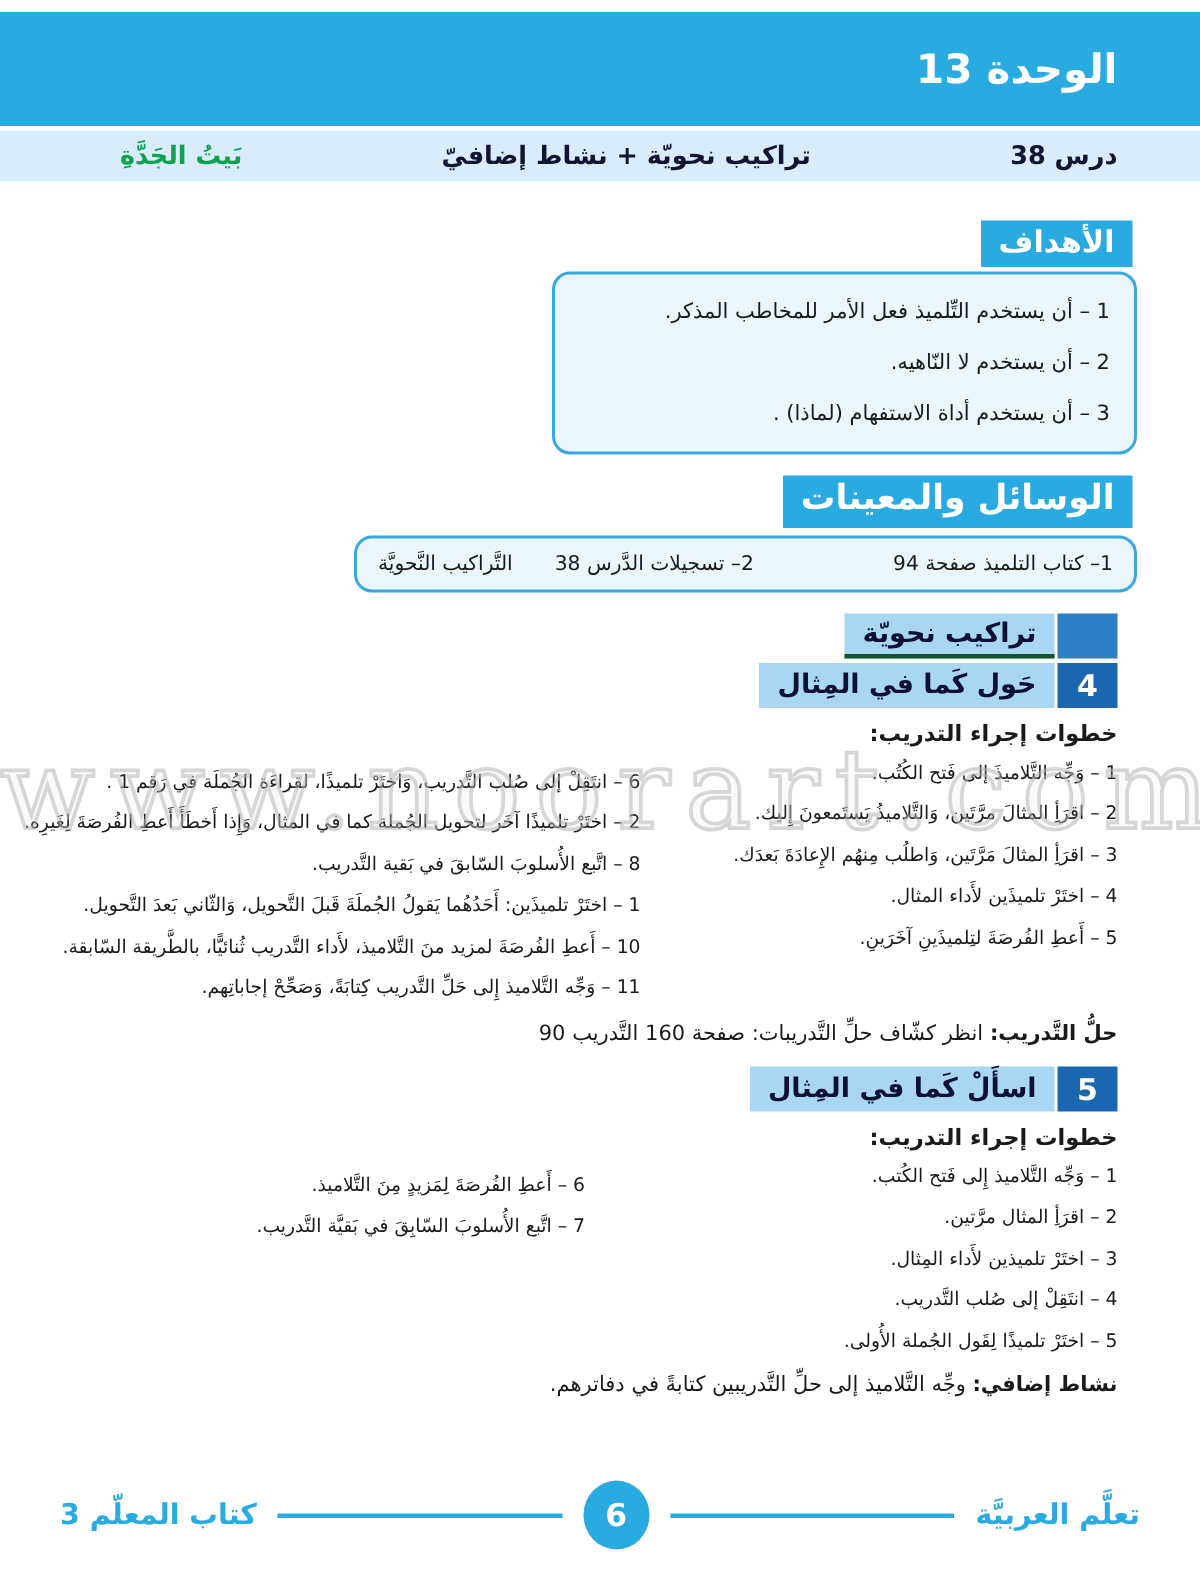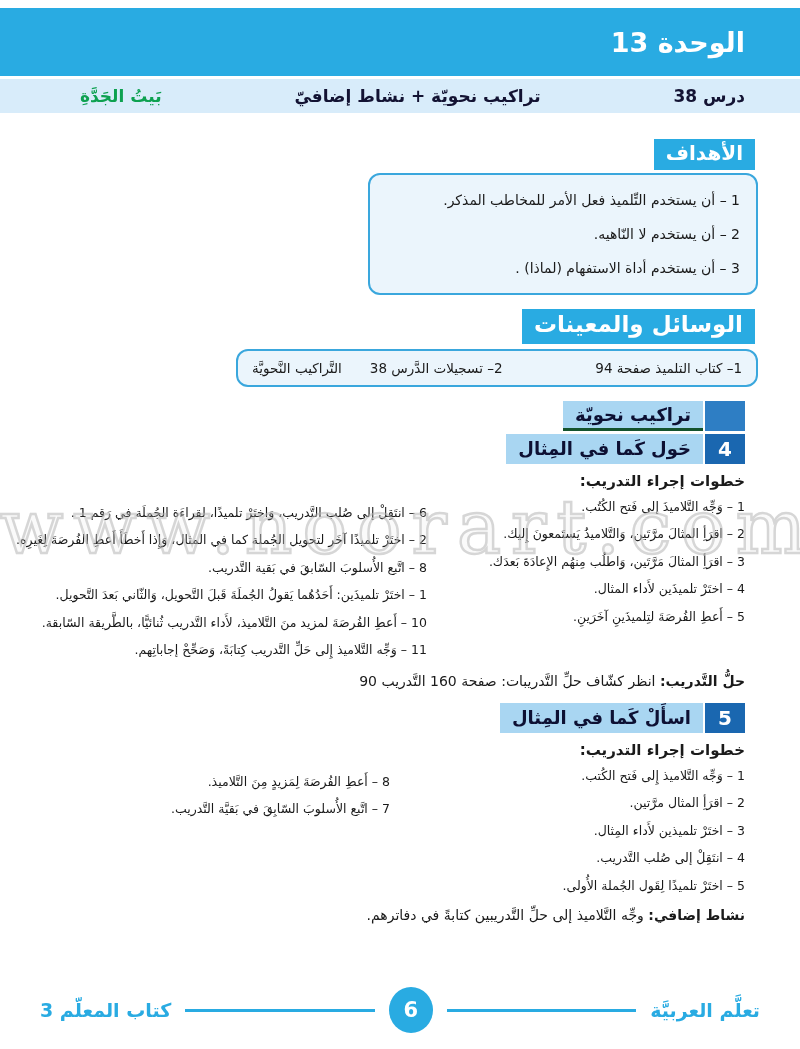--- a/index.html
+++ b/index.html
@@ -4,21 +4,21 @@
 <style>
   * { margin:0; padding:0; box-sizing:border-box; }
   html,body { background:#ffffff; }
   .page {
     position:relative; width:800px; height:1049px; margin:0 auto;
     background:#ffffff; overflow:hidden; direction:rtl;
     font-family:"DejaVu Sans", sans-serif; color:#1a1a1a;
   }
   
   .band-unit {
-    margin-top:8px; height:68px; background:#29ABE2;
+    margin-top:8px; height:76px; background:#29ABE2;
     display:flex; align-items:center; padding:0 55px;
     color:#ffffff; font-weight:bold; font-size:27px;
   }
   .band-lesson {
     margin-top:3px; height:34px; background:#D8ECFA;
     display:flex; align-items:center; justify-content:space-between;
     padding:0 55px 0 80px; font-weight:bold; font-size:17px; color:#131333;
   }
   .lesson-name { color:#0DA150; }
   
@@ -166,21 +166,21 @@
   <div class="steps s5">
     <div class="col-right">
       <div class="steps-heading">خطوات إجراء التدريب:</div>
       <div class="step">1 – وَجِّه التَّلاميذ إِلى فَتح الكُتب.</div>
       <div class="step">2 – اقرَأِ المثال مرَّتين.</div>
       <div class="step">3 – اختَرْ تلميذين لأَداء المِثال.</div>
       <div class="step">4 – انتَقِلْ إلى صُلب التَّدريب.</div>
       <div class="step">5 – اختَرْ تلميذًا لِقَول الجُملة الأُولى.</div>
     </div>
     <div class="col-left">
-      <div class="step">8 – أَعطِ الفُرصَةَ لِمَزيدٍ مِنَ التَّلاميذ.</div>
+      <div class="step">6 – أَعطِ الفُرصَةَ لِمَزيدٍ مِنَ التَّلاميذ.</div>
       <div class="step">7 – اتَّبع الأُسلوبَ السّابِقَ في بَقيَّة التَّدريب.</div>
     </div>
   </div>
 
 
   <div class="extra-line">
     <span class="sol-label">نشاط إضافي:</span>
     <span>وجِّه التَّلاميذ إلى حلِّ التَّدريبين كتابةً في دفاترهم.</span>
   </div>
 

